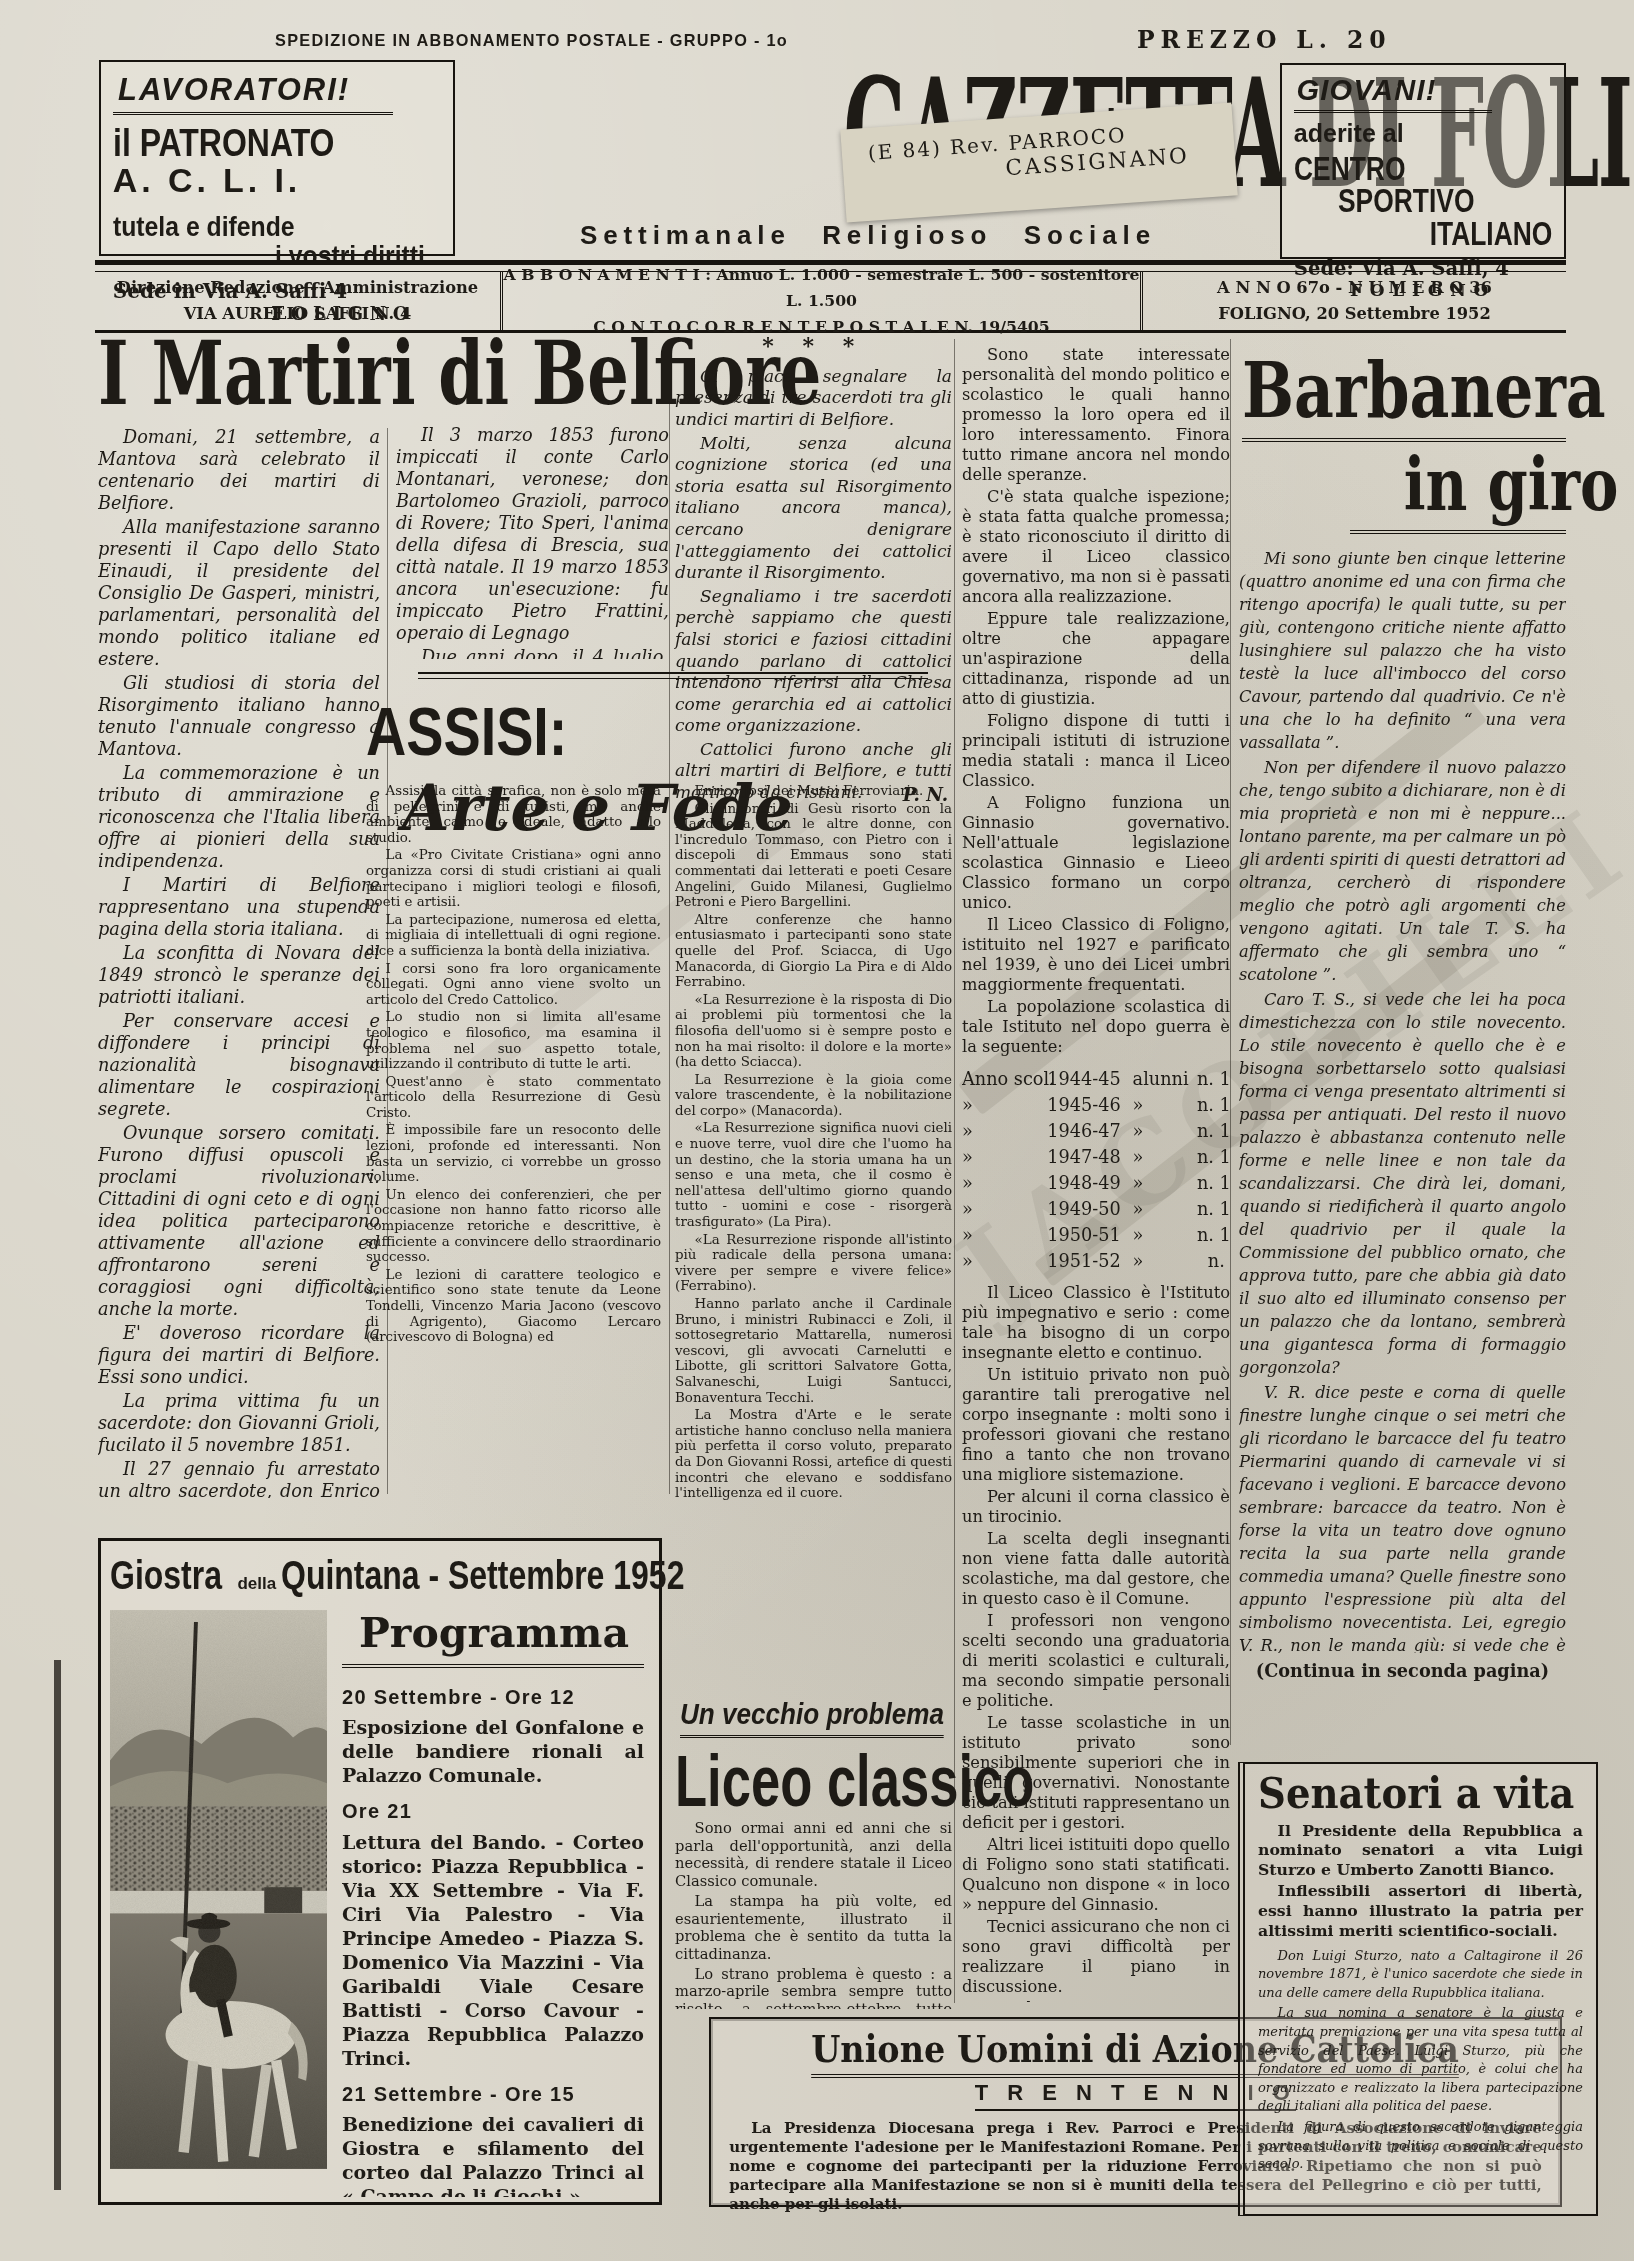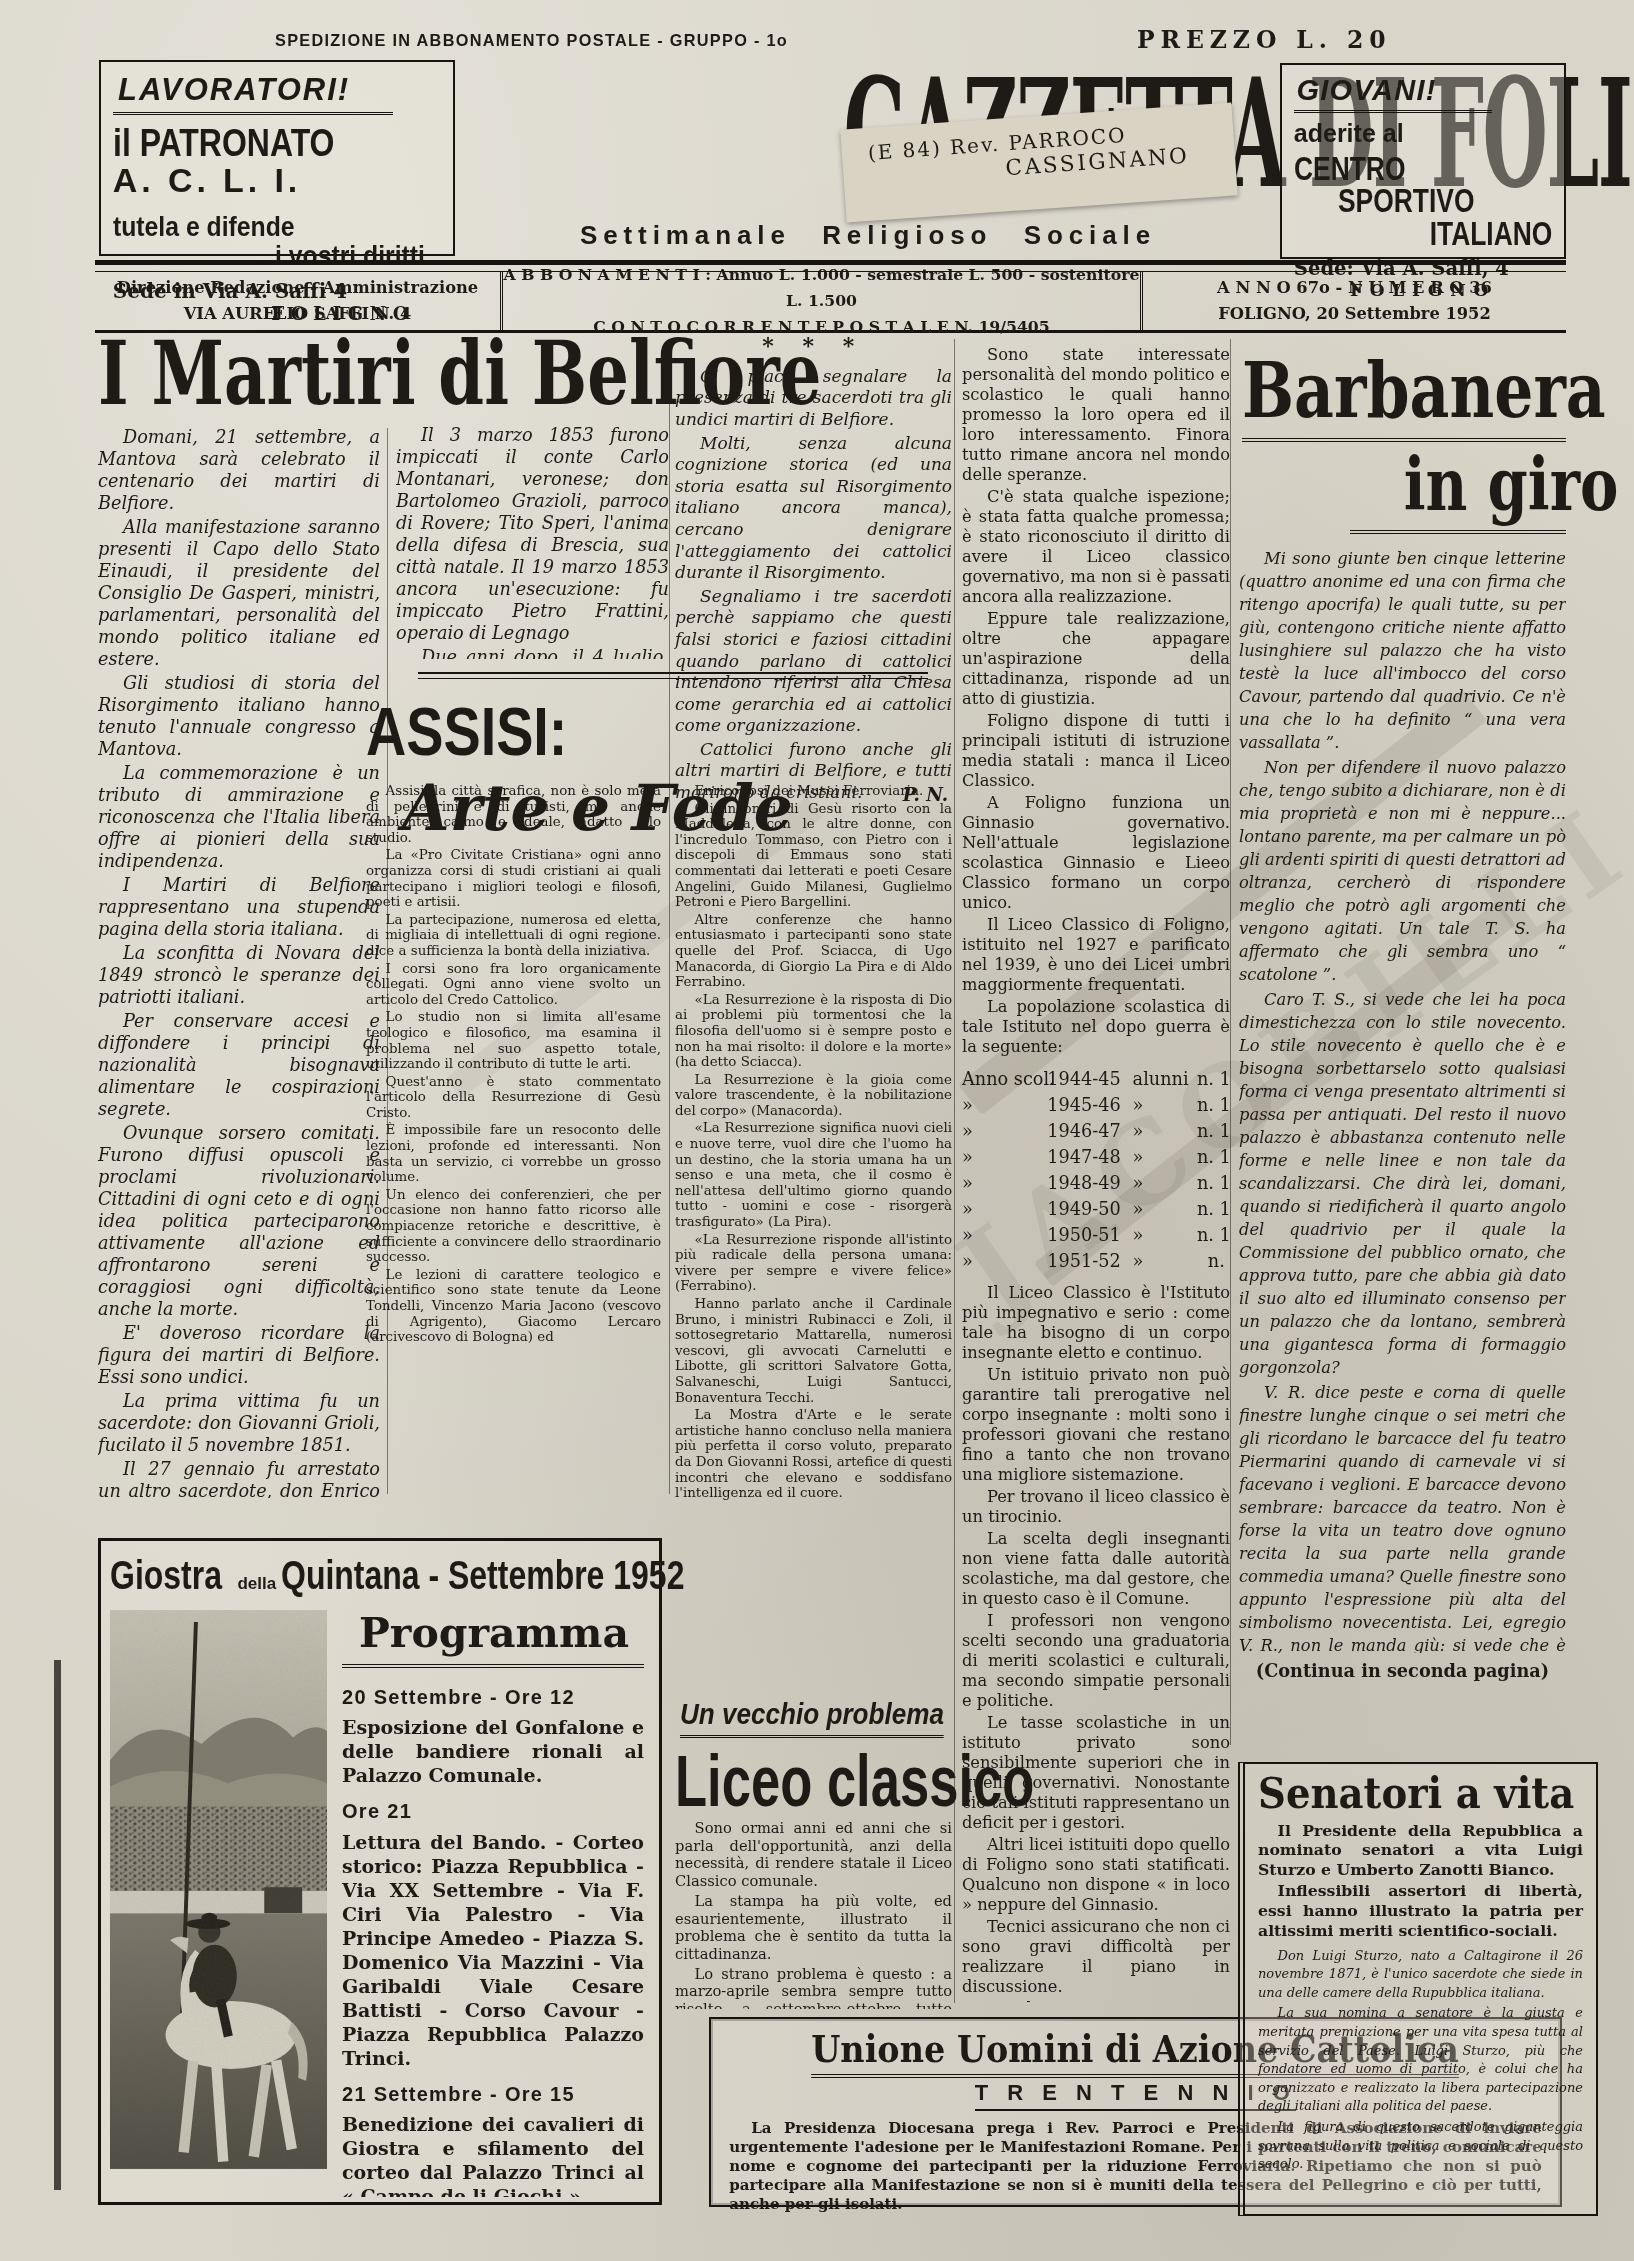--- a/index.html
+++ b/index.html
@@ -206,21 +206,21 @@
           <span>»</span>
           <span>1951-52</span>
           <span>»</span>
           <span style="text-align:right;">n.  88</span>
         </div>
       </div>
     <div>
 
     <p>Il Liceo Classico è l'Istituto più impegnativo e serio : come tale ha bisogno di un corpo insegnante eletto e continuo.</p>
         <p>Un istituio privato non può garantire tali prerogative nel corpo insegnante : molti sono i professori giovani che restano fino a tanto che non trovano una migliore sistemazione.</p>
-        <p>Per trovano il liceo classico è un tirocinio.</p>
+        <p>Per alcuni il corna classico è un tirocinio.</p>
         <p>La scelta degli insegnanti non viene fatta dalle autorità scolastiche, ma dal gestore, che in questo caso è il Comune.</p>
         <p>I professori non vengono scelti secondo una graduatoria di meriti scolastici e culturali, ma secondo simpatie personali e politiche.</p>
         <p>Le tasse scolastiche in un istituto privato sono sensibilmente superiori che in quelli governativi. Nonostante ciò tali istituti rappresentano un deficit per i gestori.</p>
         <p>Altri licei istituiti dopo quello di Foligno sono stati statificati. Qualcuno non dispone « in loco » neppure del Ginnasio.</p>
         <p>Tecnici assicurano che non ci sono gravi difficoltà per realizzare il piano in discussione.</p>
         <p>Locali ci sono. La spesa non sarebbe eccessiva in quanto potrebbe venire in gran parte coperta con la soppressione del corso B. del Ginnasio, attualmente superfluo.</p>
       </div>
   </div>
 
   <div class="abs" style="left:1242px;top:345px;width:324px;">

